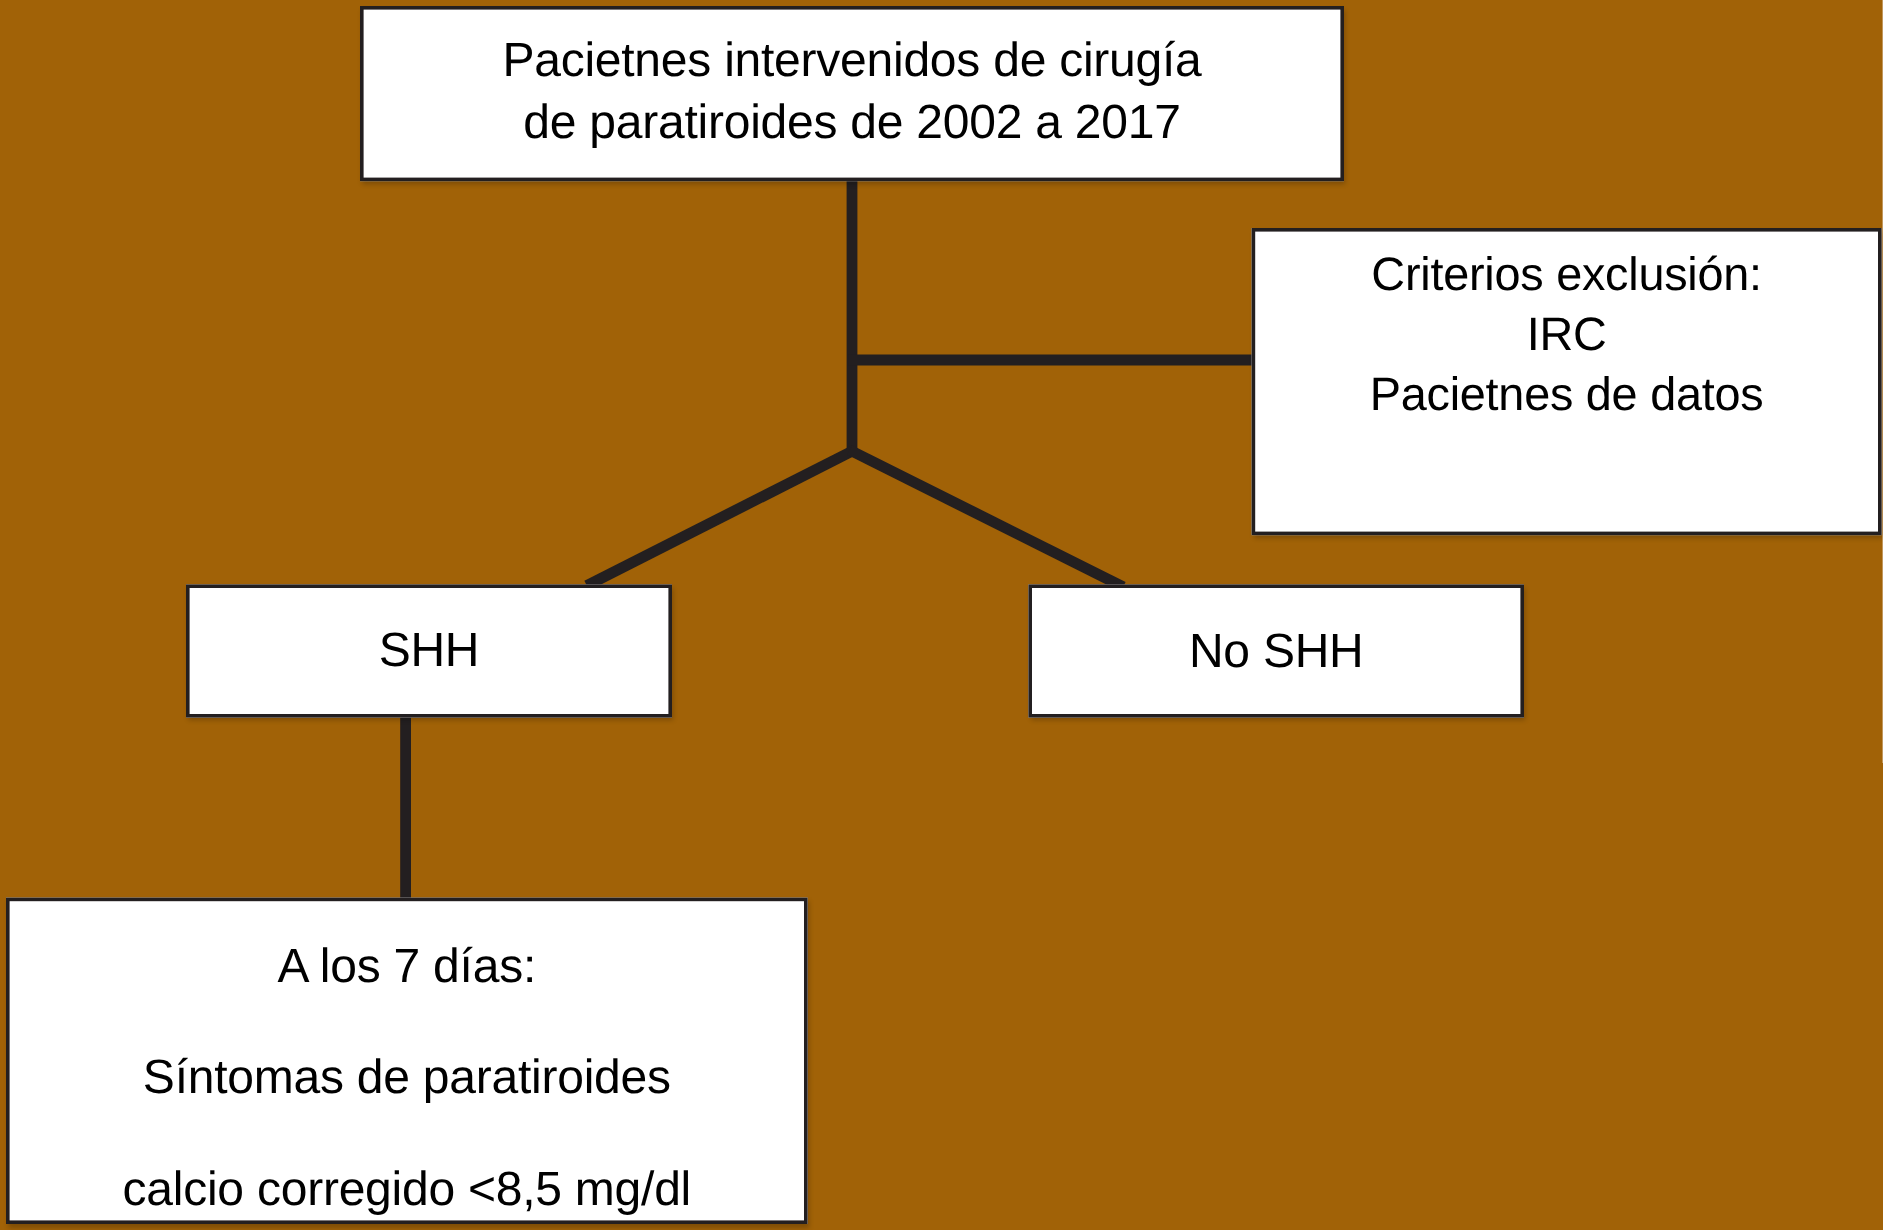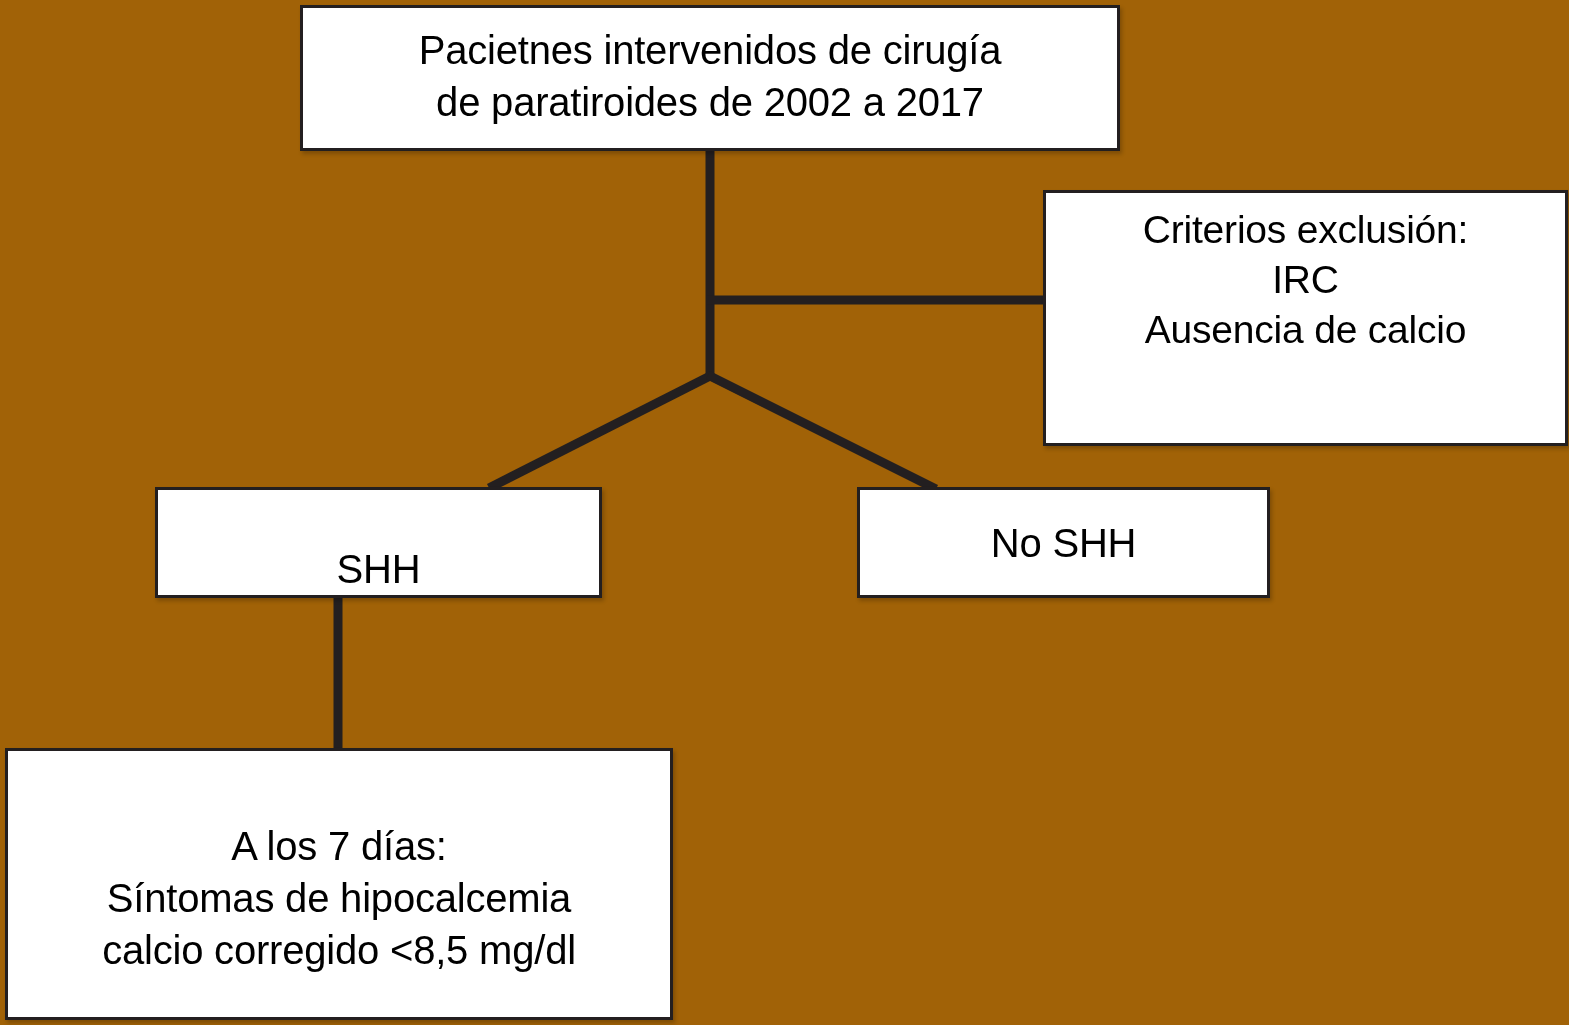--- a/index.html
+++ b/index.html
@@ -61,43 +61,43 @@
     height: 256px;
     justify-content: flex-start;
     padding-top: 12px;
   }
   #node-exclusion .line { font-size: 39px; line-height: 50px; }
 
   
   #node-shh {
     left: 155px;
     top: 487px;
-    width: 447px;
+    width: 405px;
     height: 111px;
-    justify-content: flex-end;
+    justify-content: flex-start;
     padding-top: 26px;
   }
 
   
   #node-noshh {
     left: 857px;
     top: 487px;
     width: 413px;
     height: 111px;
     justify-content: flex-start;
     padding-top: 27px;
   }
 
   
   #node-outcome {
     left: 5px;
     top: 748px;
     width: 668px;
     height: 272px;
-    justify-content: center;
+    justify-content: space-between;
     padding-top: 28px;
   }
   #node-outcome .line { font-size: 40px; line-height: 52px; }
 </style>
 </head>
 <body>
 
 <div id="canvas">
 
   <svg class="flow-svg" viewBox="0 0 1569 1025">
@@ -116,30 +116,30 @@
   </svg>
 
   <div class="node" id="node-top">
     <span class="line">Pacietnes intervenidos de cirugía</span>
     <span class="line">de paratiroides de 2002 a 2017</span>
   </div>
 
   <div class="node" id="node-exclusion">
     <span class="line">Criterios exclusión:</span>
     <span class="line">IRC</span>
-    <span class="line">Ausencia de calcio</span>
+    <span class="line">Pacietnes de datos</span>
   </div>
 
   <div class="node" id="node-shh">
     <span class="line">SHH</span>
   </div>
 
   <div class="node" id="node-noshh">
     <span class="line">No SHH</span>
   </div>
 
   <div class="node" id="node-outcome">
     <span class="line">A los 7 días:</span>
-    <span class="line">Síntomas de hipocalcemia</span>
+    <span class="line">Síntomas de paratiroides</span>
     <span class="line">calcio corregido &lt;8,5 mg/dl</span>
   </div>
 
 </div>
 
 </body></html>

